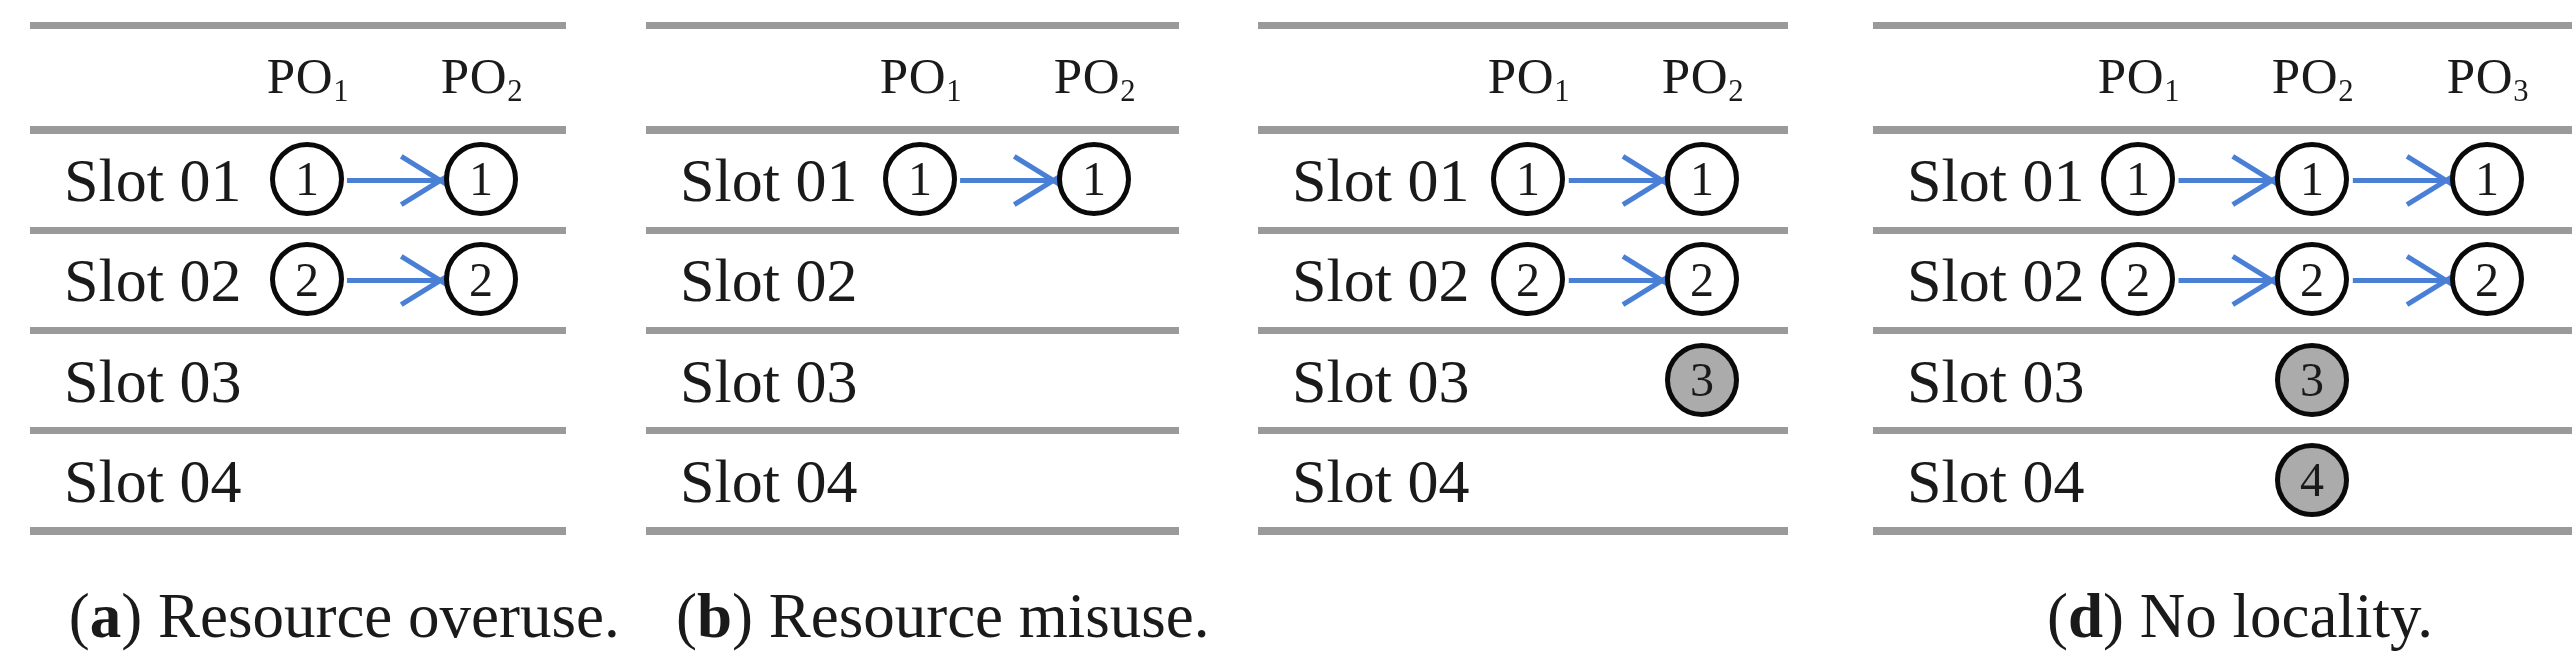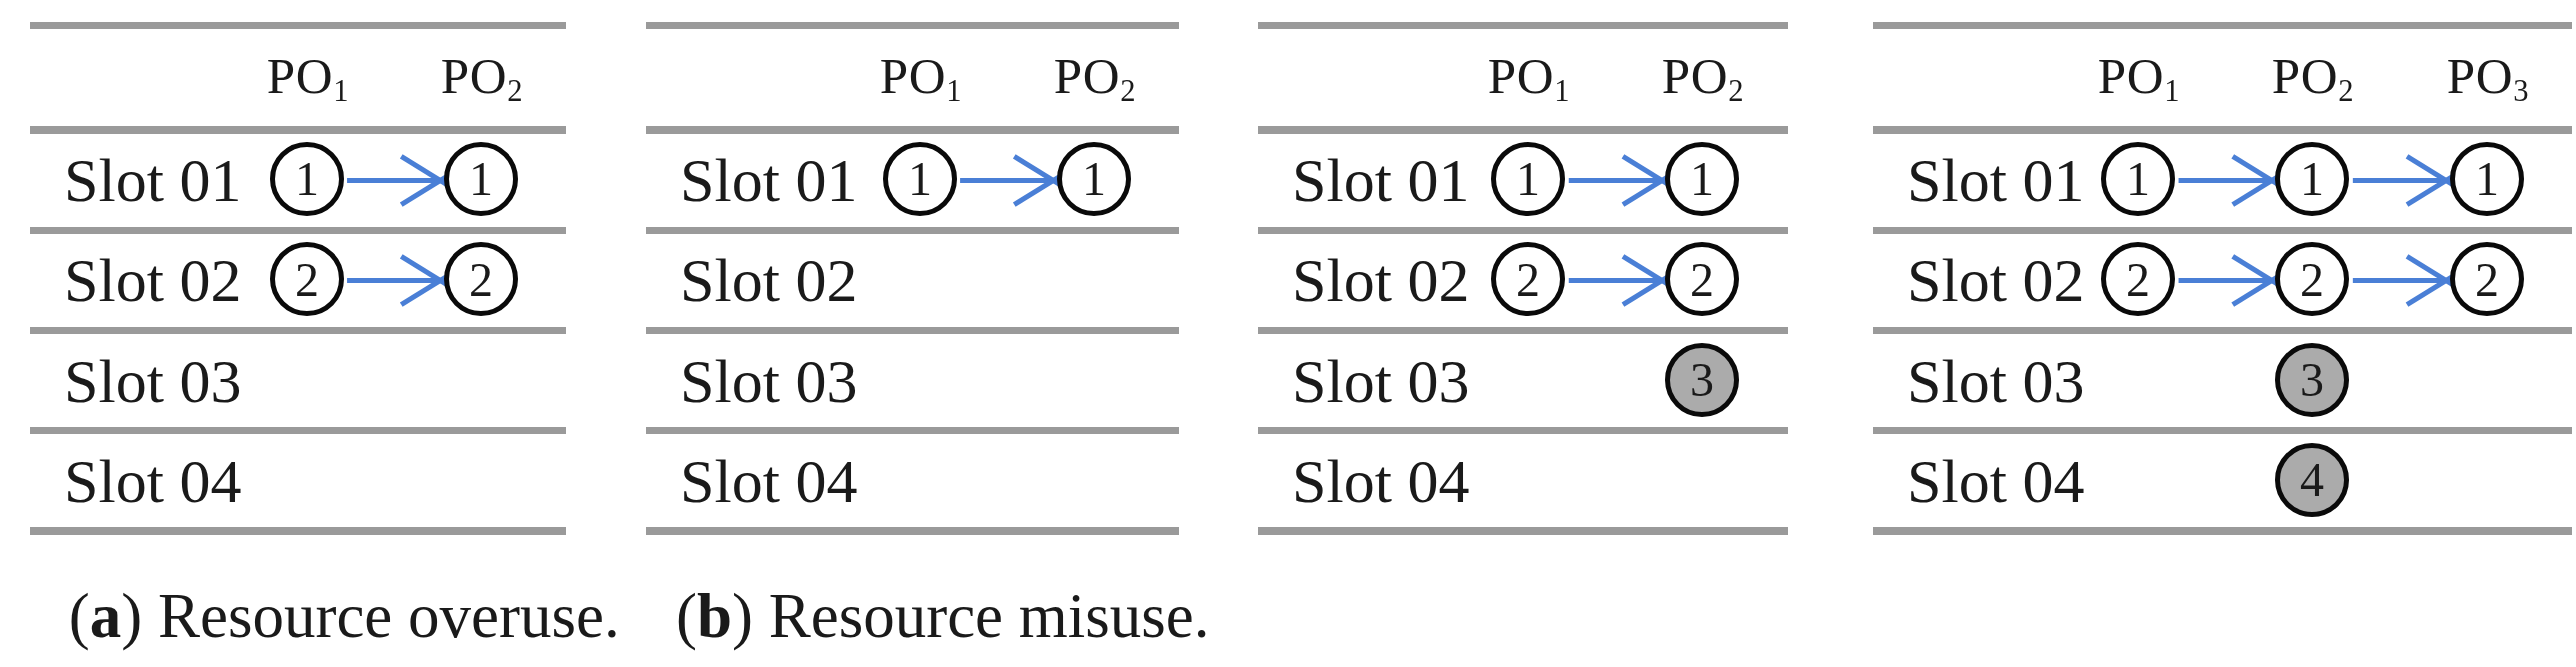--- a/index.html
+++ b/index.html
@@ -254,15 +254,16 @@
         </div>
         <div class="rule"></div>
         <div class="slot-row">
           <span class="slot-label">Slot 04</span>
           <div class="op-circle queued" style="left: 402px; top: 8.4px;">
             <span>4</span>
           </div>
         </div>
         <div class="rule"></div>
       </div>
+      <div class="caption" style="left: 150px;"><span>(</span><b>d</b><span>)</span><span> No locality.</span></div>
     </section>
   </div>
 
 
 </body></html>

